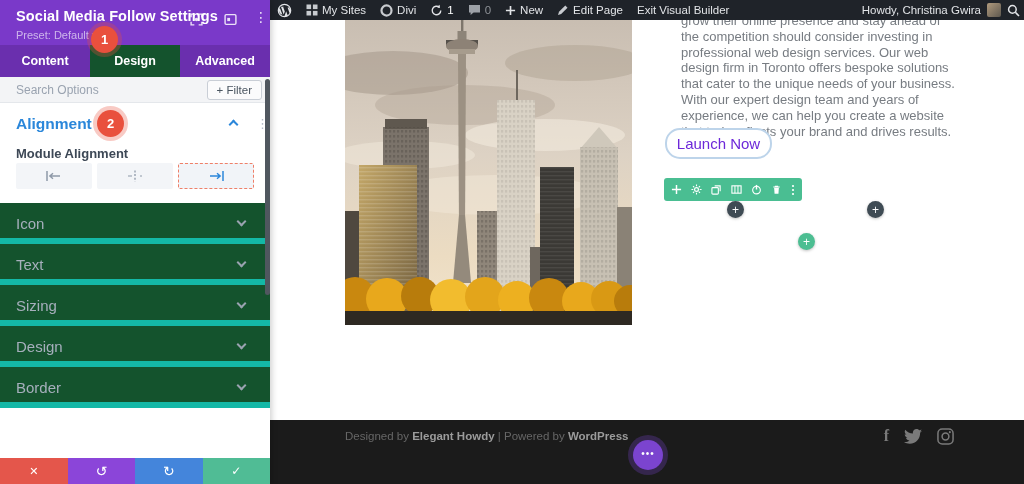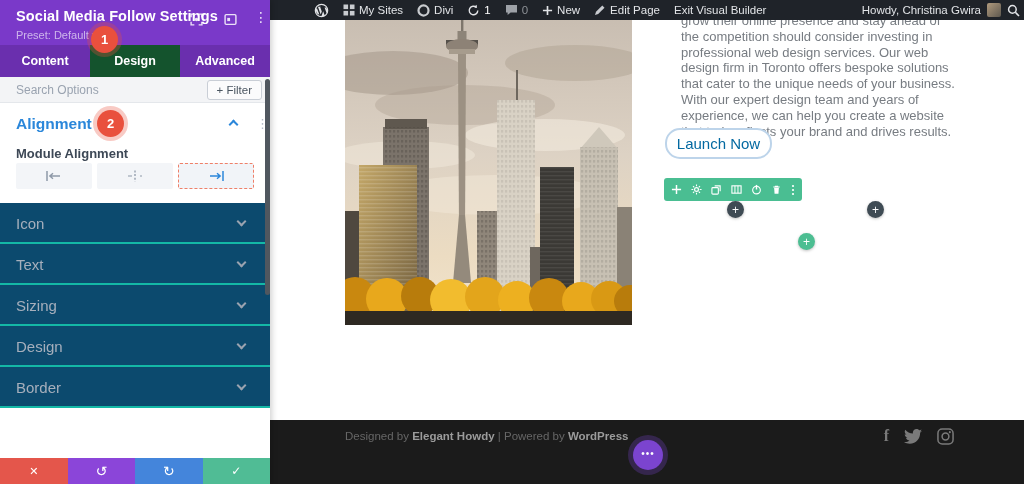--- a/index.html
+++ b/index.html
@@ -2,21 +2,21 @@
 <html><head>
 <meta charset="utf-8">
 <style>
   * { margin:0; padding:0; box-sizing:border-box; }
   html,body { background:#e8e8e8; }
   body { font-family:"Liberation Sans", sans-serif; }
   #app { position:relative; width:1024px; height:484px; background:#fff; overflow:hidden; }
 
   
   .adminbar { position:absolute; left:270px; top:0; width:754px; height:20px; background:#1f2329;
-    display:flex; align-items:flex-start; color:#e2e4e7; font-size:11.5px; z-index:40;padding-left:37px; }
+    display:flex; align-items:flex-start; color:#e2e4e7; font-size:11.5px; z-index:40; }
   .ab-left { display:flex; align-items:center; gap:0; height:100%; }
   .ab-item { display:flex; align-items:center; gap:4px; padding:0 7px; height:100%; cursor:pointer; white-space:nowrap; }
   .ab-count { color:#fff; }
   .ab-count.dim { color:#8d9196; }
   .ab-right { position:absolute; right:4px; top:0; height:100%; display:flex; align-items:center; gap:6px; }
   .ab-avatar { width:14px; height:14px; border-radius:2px; background:linear-gradient(135deg,#b09a7d,#5d584f); }
   .ab-ic { display:block; }
 
   
   .panel { position:absolute; left:0; top:0; width:270px; height:484px; background:#fff; z-index:50;
@@ -50,40 +50,40 @@
   .align-chev { position:absolute; left:230px; top:18px; }
   .kebab { color:#b7bdc8; font-size:13px; line-height:1; cursor:pointer; font-family:"DejaVu Sans",sans-serif; }
   .align-kebab { position:absolute; left:256px; top:14px; }
   .mod-align-label { position:absolute; left:16px; top:146px; font-size:13px; font-weight:bold; color:#3d4856; }
   .align-btns { position:absolute; left:16px; top:163px; width:238px; display:flex; gap:5px; }
   .abtn { width:76px; height:26px; background:#f3f5f8; border:1px solid transparent; display:flex;
     align-items:center; justify-content:center; cursor:pointer; border-radius:2px; }
   .abtn.selected { border:1px dashed #ef7f68; background:#f1f4f8; }
 
   .acc { position:absolute; left:0; top:203px; width:270px; }
-  .acc-row { height:41px; border-bottom:2px solid #14b8a6; position:relative; background:#0c4a6e; cursor:pointer;text-decoration:underline; }
+  .acc-row { height:41px; border-bottom:6px solid #14b8a6; position:relative; background:#14532d; cursor:pointer;text-decoration:underline; }
   .acc-label { position:absolute; left:16px; top:12px; font-size:15px; color:#a6afbc; }
   .acc-chev { position:absolute; left:238px; top:15px; }
 
   .scrollthumb { position:absolute; left:265px; top:79px; width:5px; height:216px; background:#50575f; border-radius:3px; z-index:55; cursor:pointer; }
 
   .panel-actions { position:absolute; left:0; top:458px; width:270px; height:26px; display:flex; z-index:60; }
   .pa-btn { width:67.5px; height:26px; display:flex; align-items:center; justify-content:center; color:#fff; cursor:pointer;
     font-family:"DejaVu Sans",sans-serif; }
   .pa-red { background:#e4564b; font-size:11px; font-weight:bold; }
   .pa-purple { background:#8b45d9; font-size:14px; }
   .pa-blue { background:#4485db; font-size:14px; }
   .pa-green { background:#50bc95; font-size:12px; }
 
   
   .page { position:absolute; left:270px; top:0; width:754px; height:420px; background:#fff; }
   .skyline { position:absolute; left:75px; top:15px; width:287px; height:310px; cursor:pointer; }
   .paragraph { position:absolute; left:411px; top:13px; width:276px; font-size:13px; line-height:15.8px; color:#777c82; cursor:text; }
   .launch-btn { position:absolute; left:395px; top:128px; width:107px; height:31px; background:#fff;
-    border:2px solid #bdd4ea; border-radius:15px; color:#0369a1; font-size:15px; display:flex;
+    border:2px solid #bdd4ea; border-radius:15px; color:#6d28d9; font-size:15px; display:flex;
     align-items:center; justify-content:center; cursor:pointer; }
   .module-toolbar { position:absolute; left:394px; top:178px; width:138px; height:23px; background:#4abe92;
     border-radius:3px; display:flex; align-items:center; justify-content:space-between; padding:0 7px; }
   .tb-ic { display:flex; align-items:center; justify-content:center; cursor:pointer; }
   .plus-circle { position:absolute; width:17px; height:17px; border-radius:50%; color:#fff; font-size:12px;
     display:flex; align-items:center; justify-content:center; cursor:pointer; box-shadow:0 1px 3px rgba(0,0,0,.25); }
   .pc-dark { background:#3f4b54; }
   .pc-green { background:#4cbe92; }
 
   

